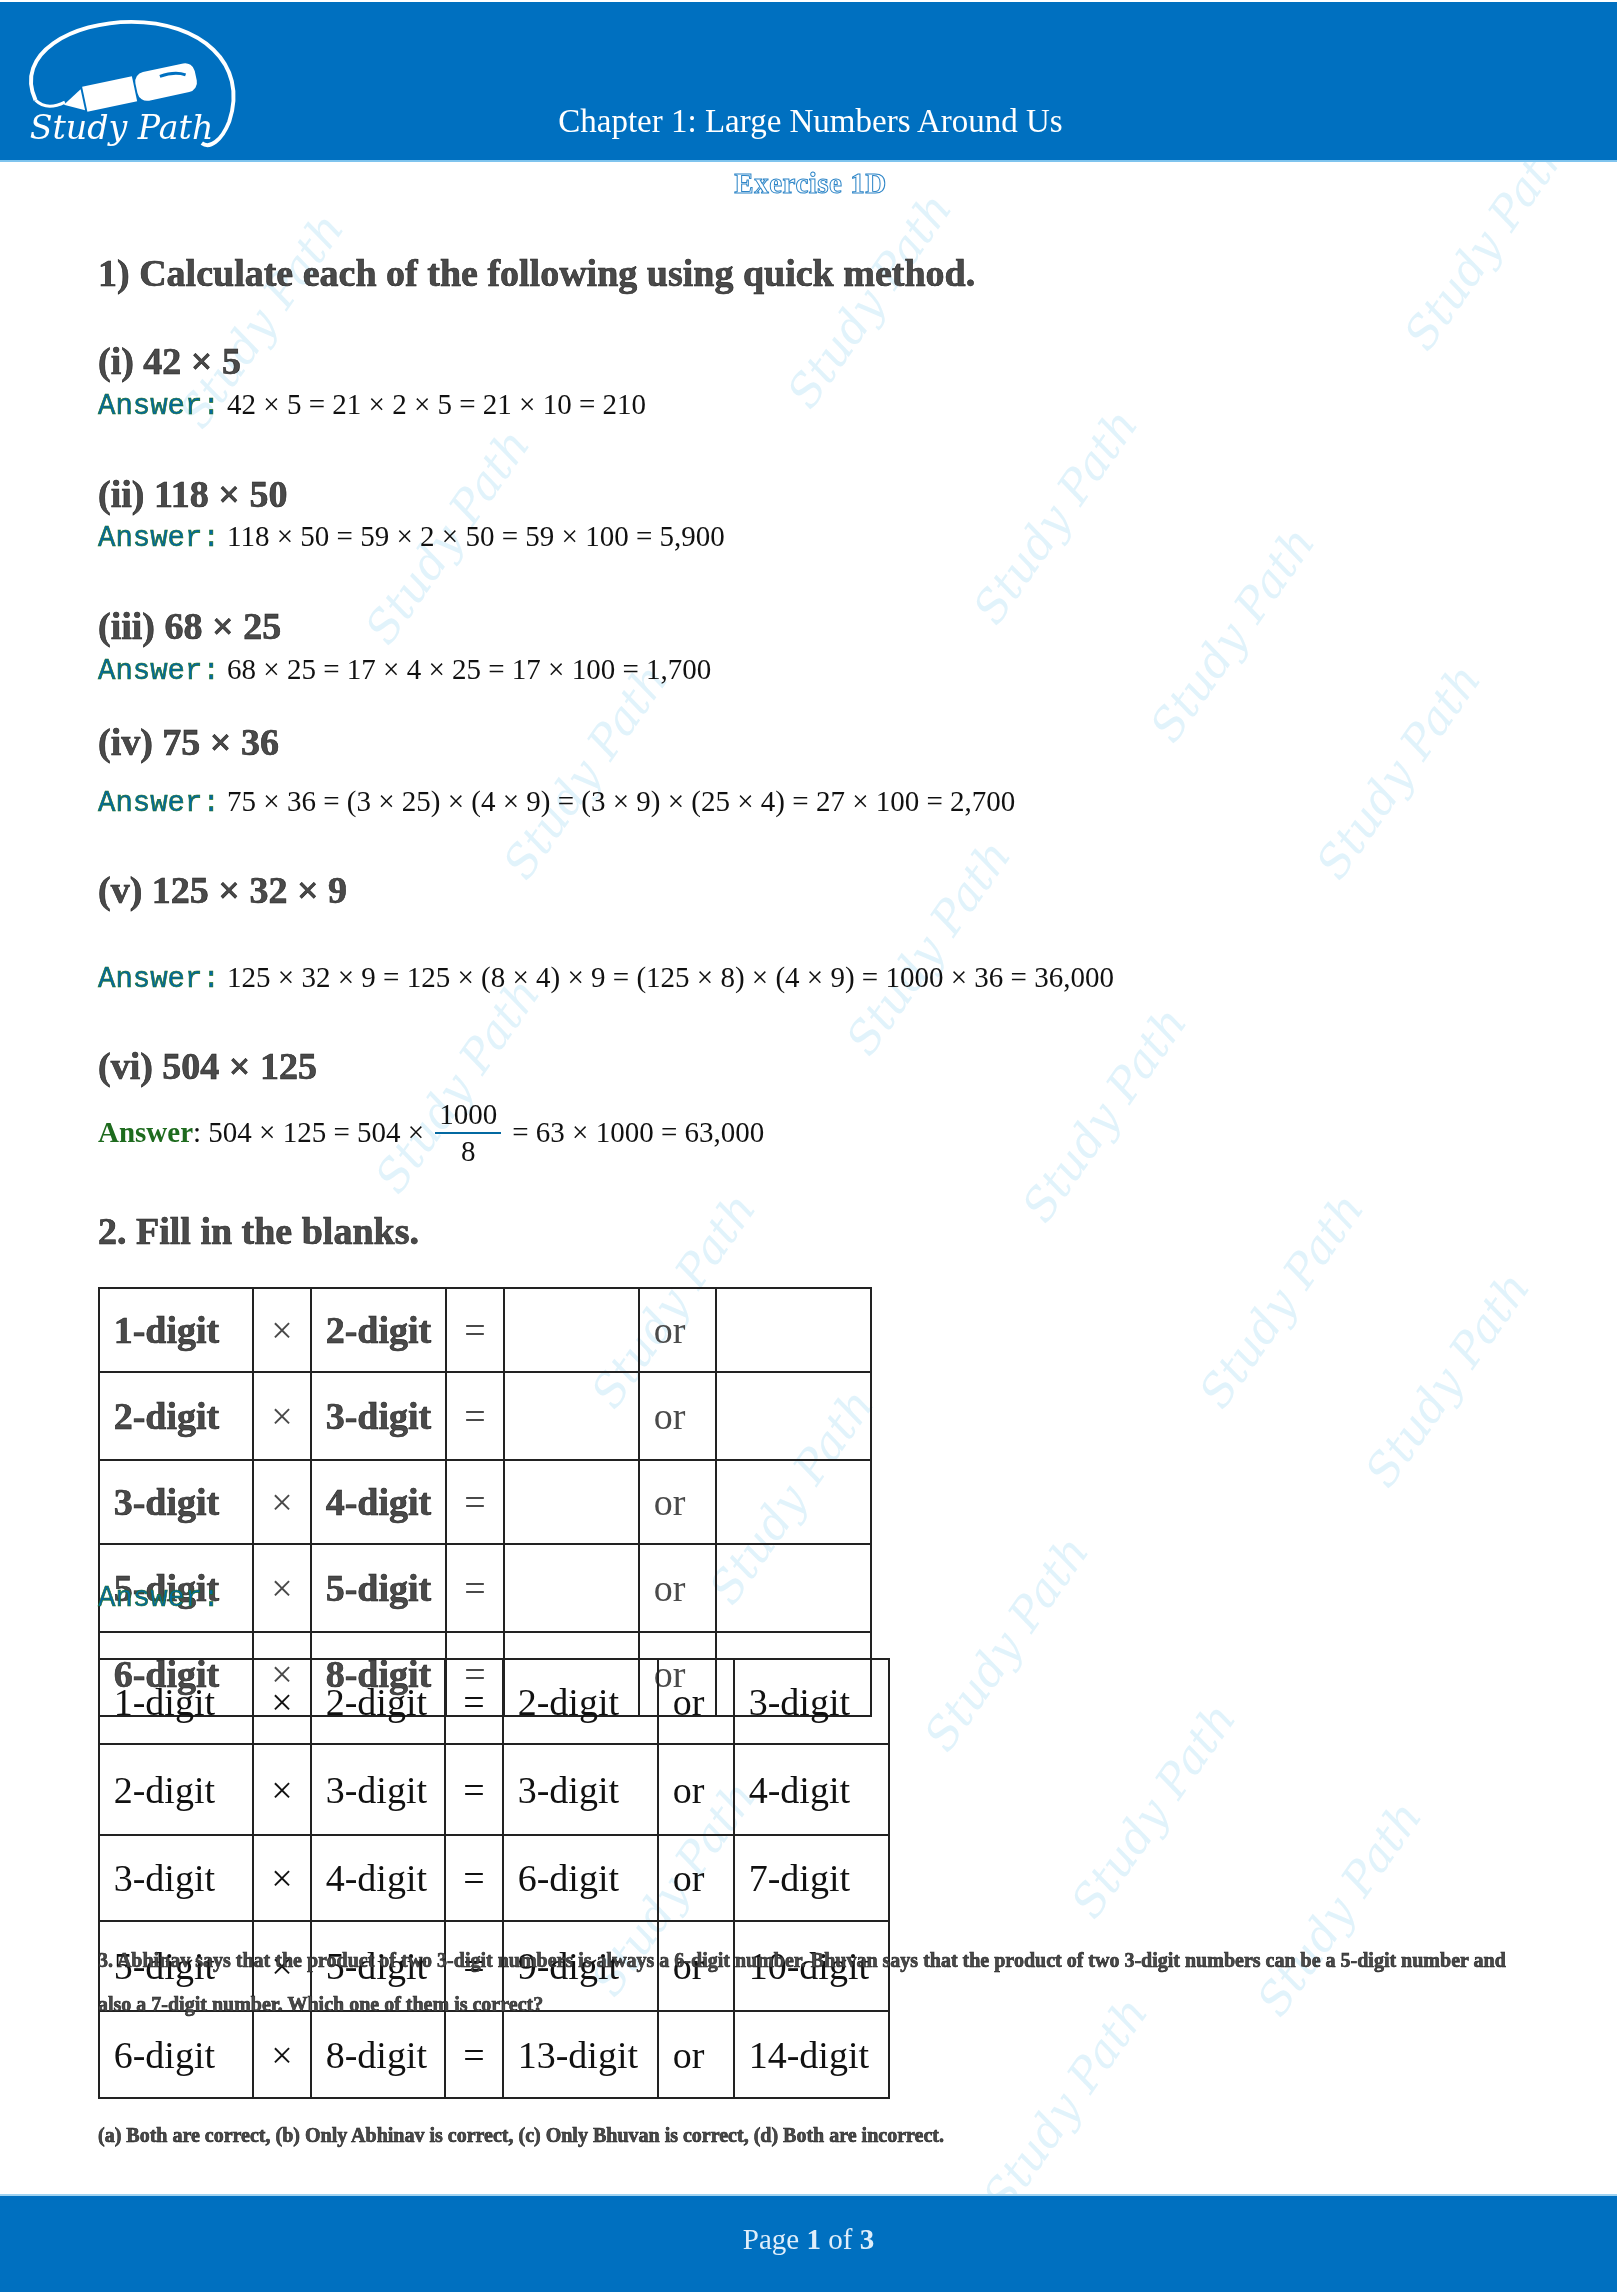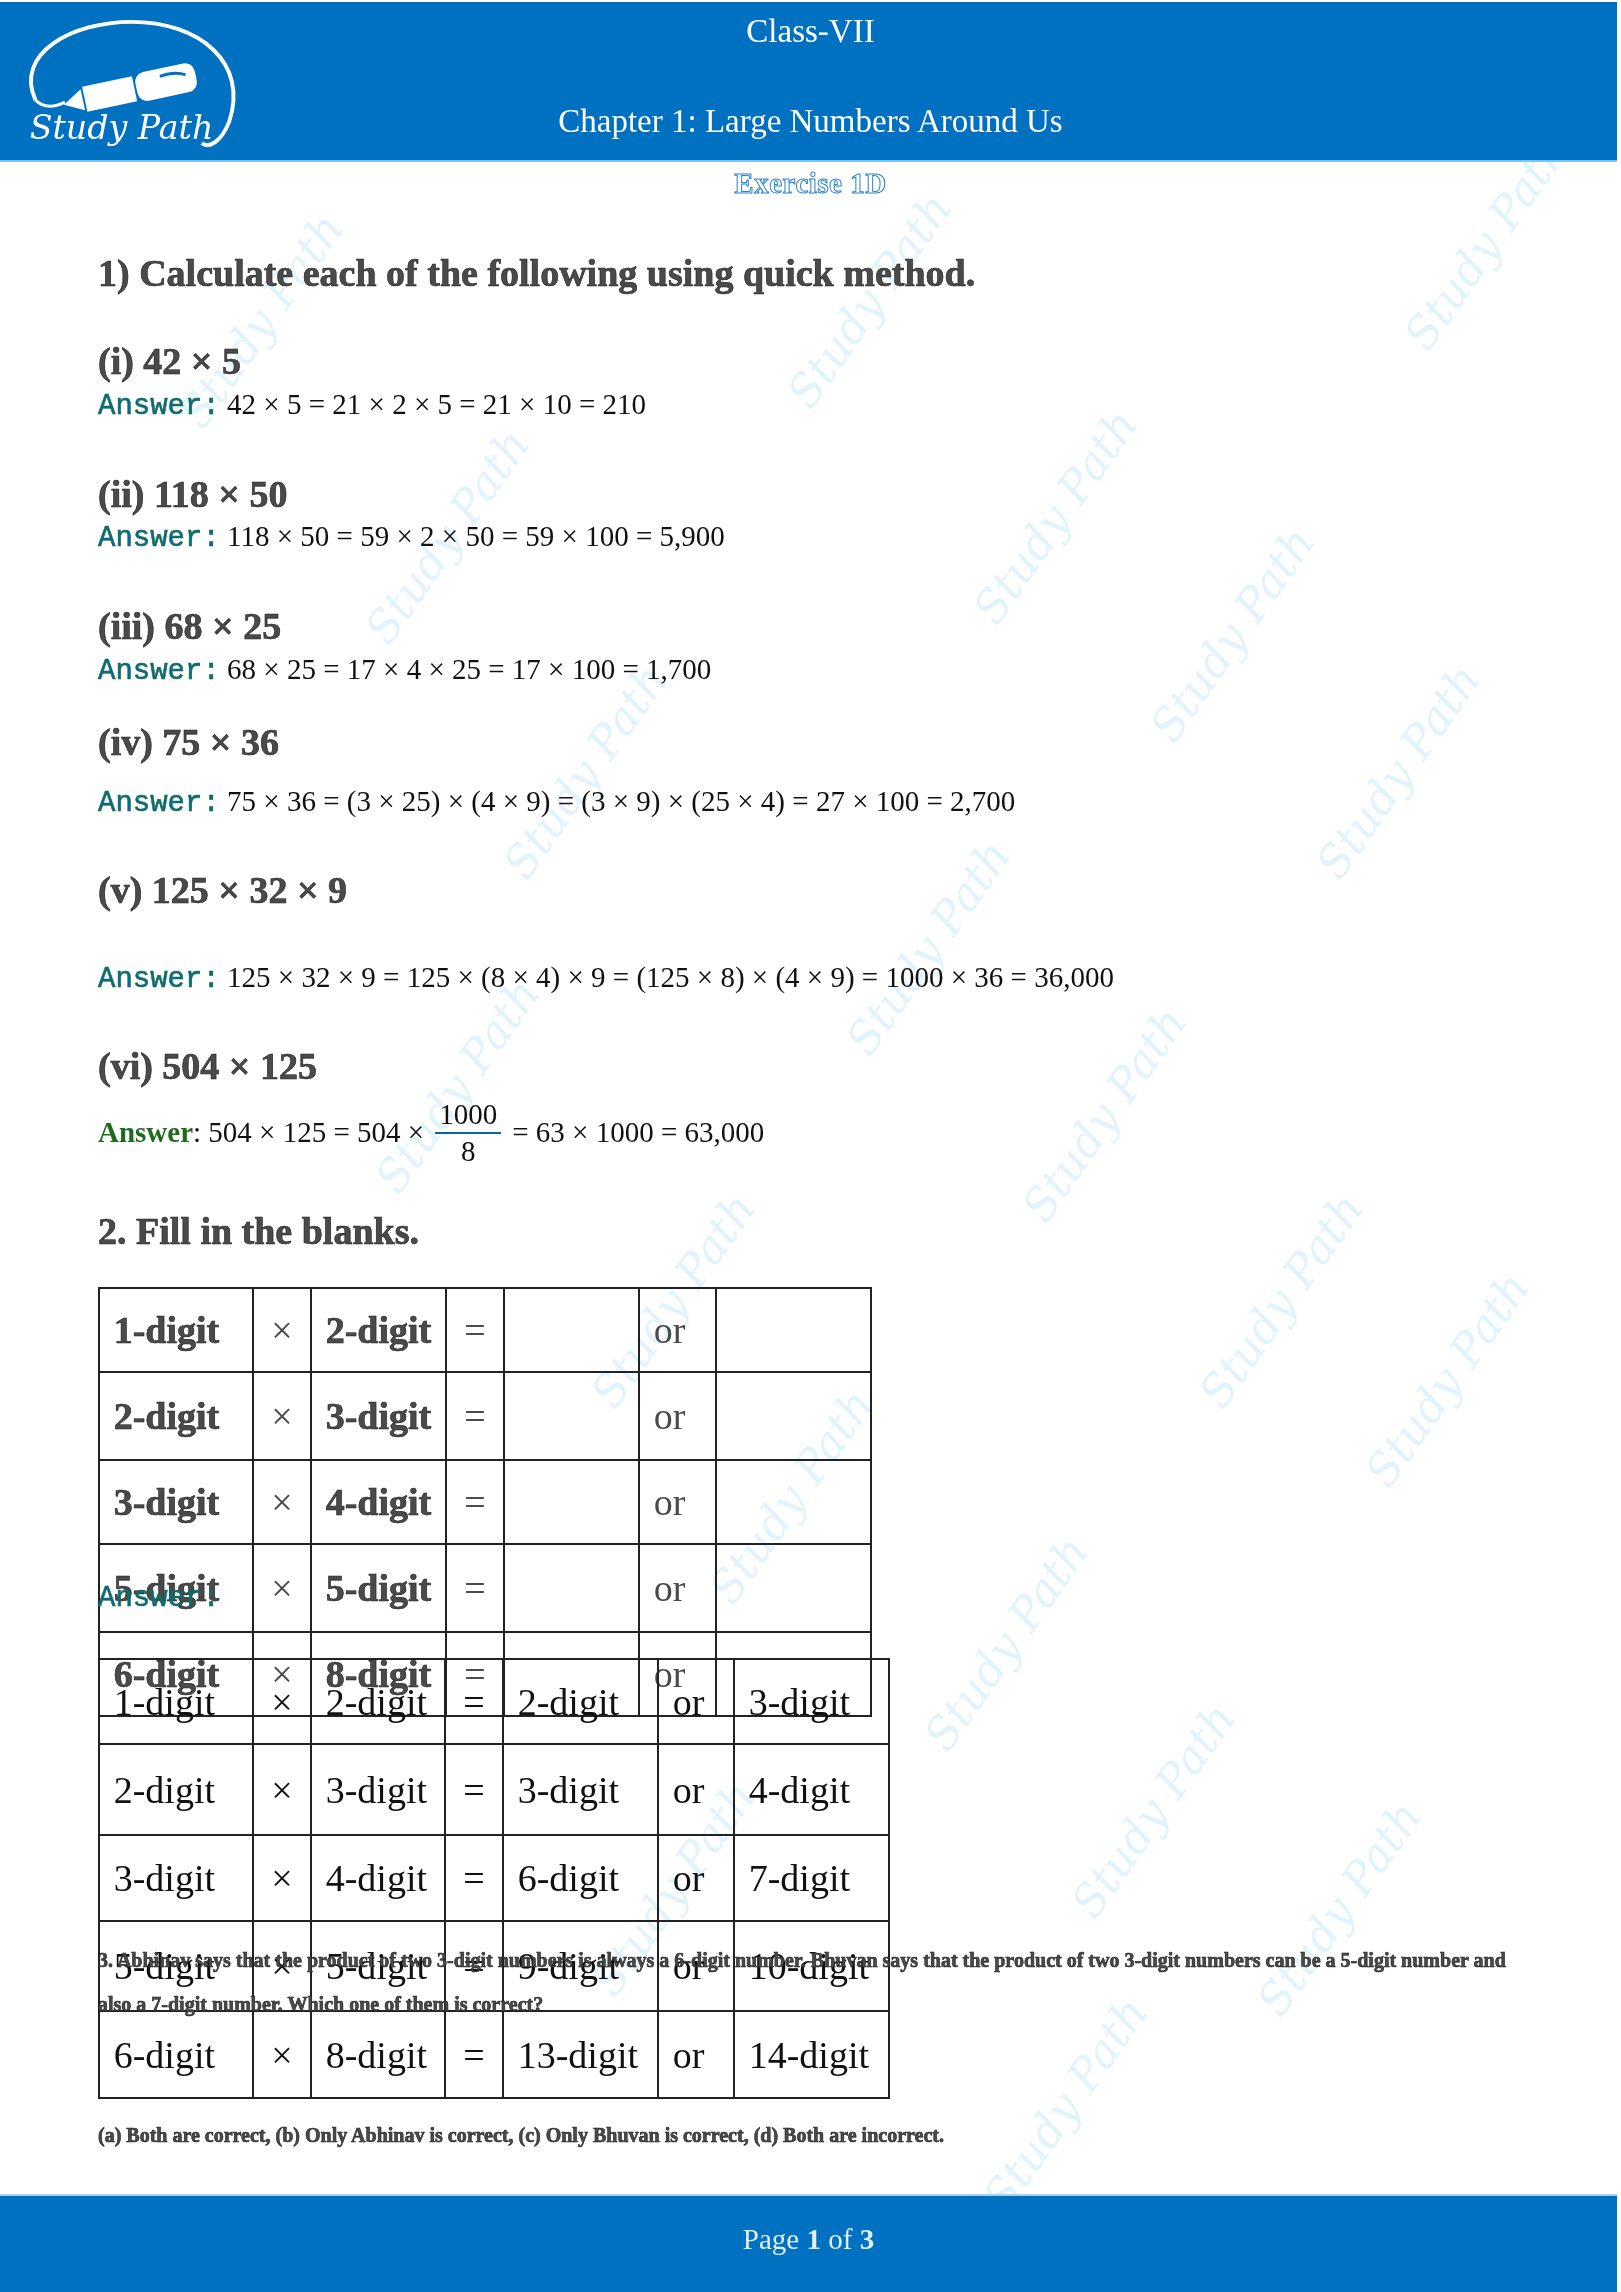--- a/index.html
+++ b/index.html
@@ -115,21 +115,20 @@
     <path d="M22 88 C 0 40, 60 8, 120 8 C 190 8, 240 50, 220 110 C 212 130, 200 138, 192 132" fill="none" stroke="#ffffff" stroke-width="4"></path>
     <path d="M22 88 C 30 96, 40 96, 52 90" fill="none" stroke="#ffffff" stroke-width="3"></path>
     <g transform="rotate(-12 110 72)">
       <polygon points="48,80 68,68 68,90" fill="#ffffff"></polygon>
       <rect x="70" y="66" width="52" height="26" fill="#ffffff"></rect>
       <rect x="124" y="64" width="62" height="30" rx="10" fill="#ffffff"></rect>
       <path d="M150 72 Q 166 70 176 76" stroke="#0070c0" stroke-width="3" fill="none"></path>
     </g>
     <text x="16" y="128" font-family="DejaVu Serif, serif" font-style="italic" font-size="34" fill="#ffffff">Study Path</text>
   </svg>
-  <div class="hdr-line" style="top:9.8px;">Class-VII</div>
   <div class="hdr-line" style="top:100px;">Chapter 1: Large Numbers Around Us</div>
 </div>
 
 <div class="exercise">Exercise 1D</div>
 
 <div class="q" style="top:257px;">1) Calculate each of the following using quick method.</div>
 
 <div class="q" style="top:345px;">(i) 42 × 5</div>
 <div class="ans" style="top:388px;">
   <span class="ans-label">Answer:</span><span> 42 × 5 = 21 × 2 × 5 = 21 × 10 = 210</span>

